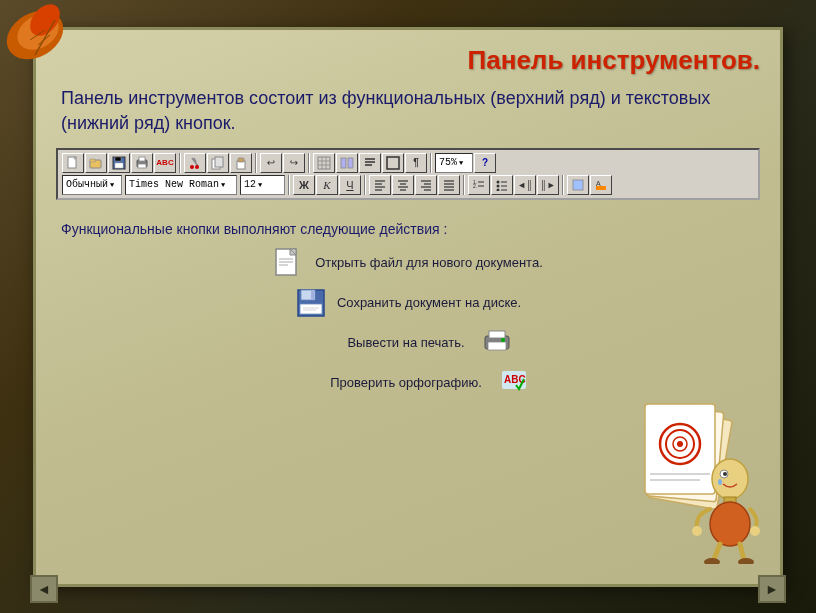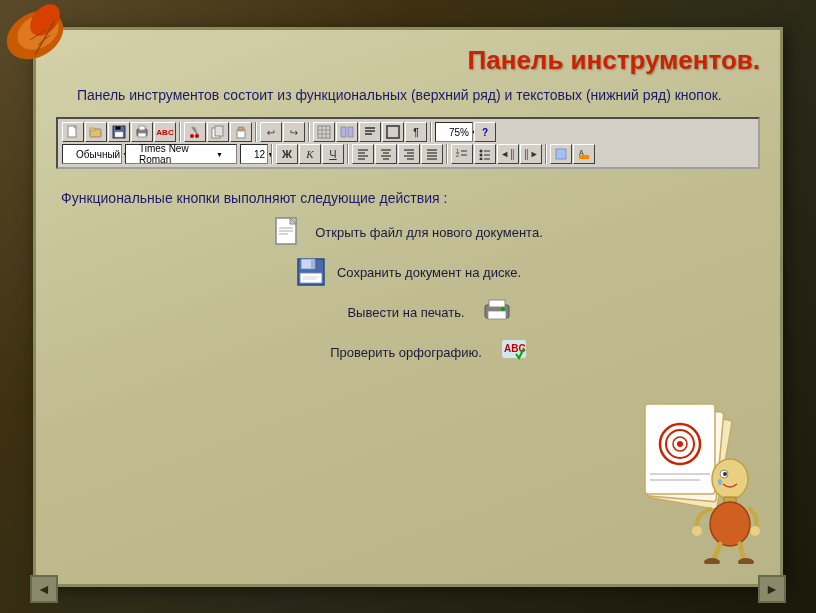--- a/index.html
+++ b/index.html
@@ -87,26 +87,25 @@
       text-align: right;
       font-size: 26px;
       font-weight: bold;
       color: #cc2200;
       text-shadow: 1px 1px 2px rgba(0,0,0,0.3);
       margin-bottom: 10px;
       font-family: Arial, sans-serif;
     }
 
     .slide-subtitle {
-      font-size: 14px;
+      font-size: 18px;
       color: #1a1a6a;
       margin-bottom: 12px;
       line-height: 1.4;
       padding: 0 5px;
-      margin-left: 16px;
     }
 
     
     .toolbar-container {
       background: #d4d0c8;
       border: 2px inset #a0a0a0;
       padding: 3px 4px;
       margin-bottom: 4px;
     }
 
@@ -147,36 +146,37 @@
       margin: 0 2px;
       flex-shrink: 0;
     }
 
     .tb-dropdown {
       height: 20px;
       background: #fff;
       border: 1px inset #808080;
       display: flex;
       align-items: center;
-      padding: 0 13px;
+      padding: 0 3px;
       font-size: 10px;
       cursor: pointer;
       gap: 2px;
+      font-family: Liberation Mono, monospace;
     }
 
     .tb-dropdown-style {
       width: 60px;
     }
 
     .tb-dropdown-font {
       width: 112px;
     }
 
     .tb-dropdown-size {
-      width: 28px;
+      width: 45px;
       text-align: center;
     }
 
     .tb-dropdown-zoom {
       width: 38px;
     }
 
     .tb-arrow {
       font-size: 7px;
     }

